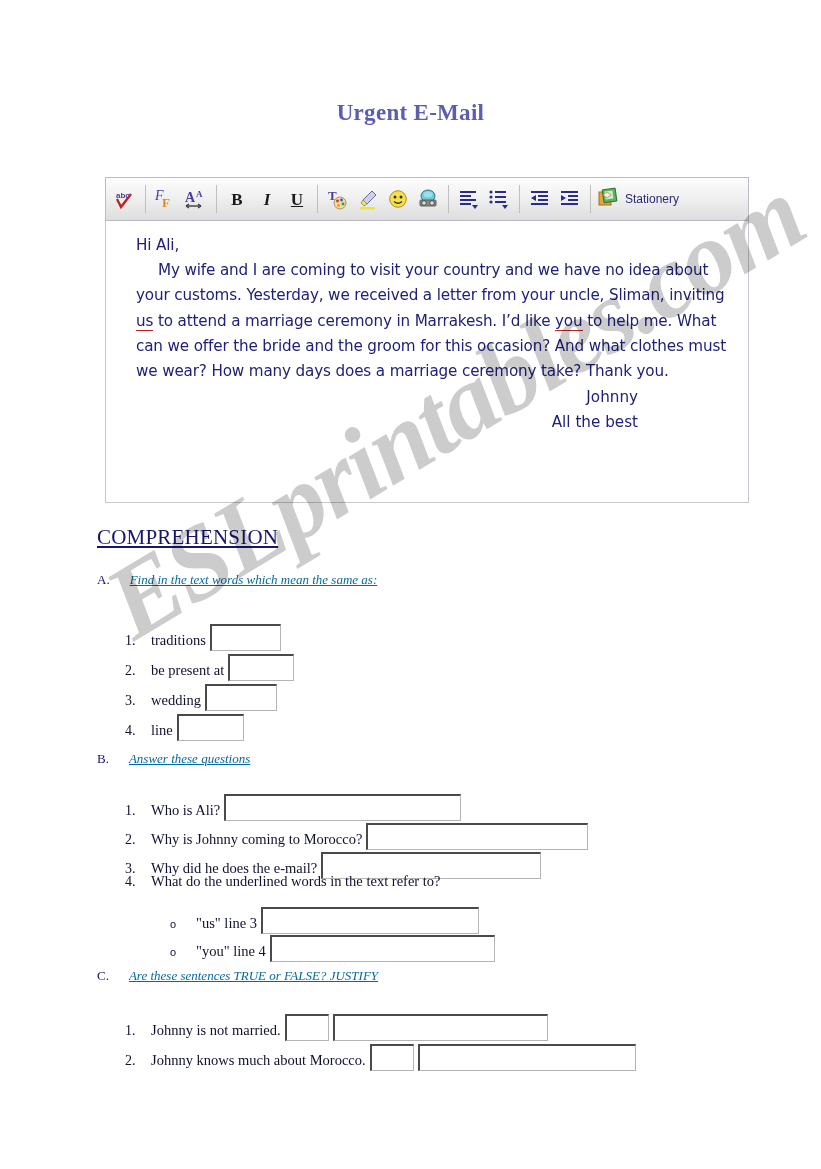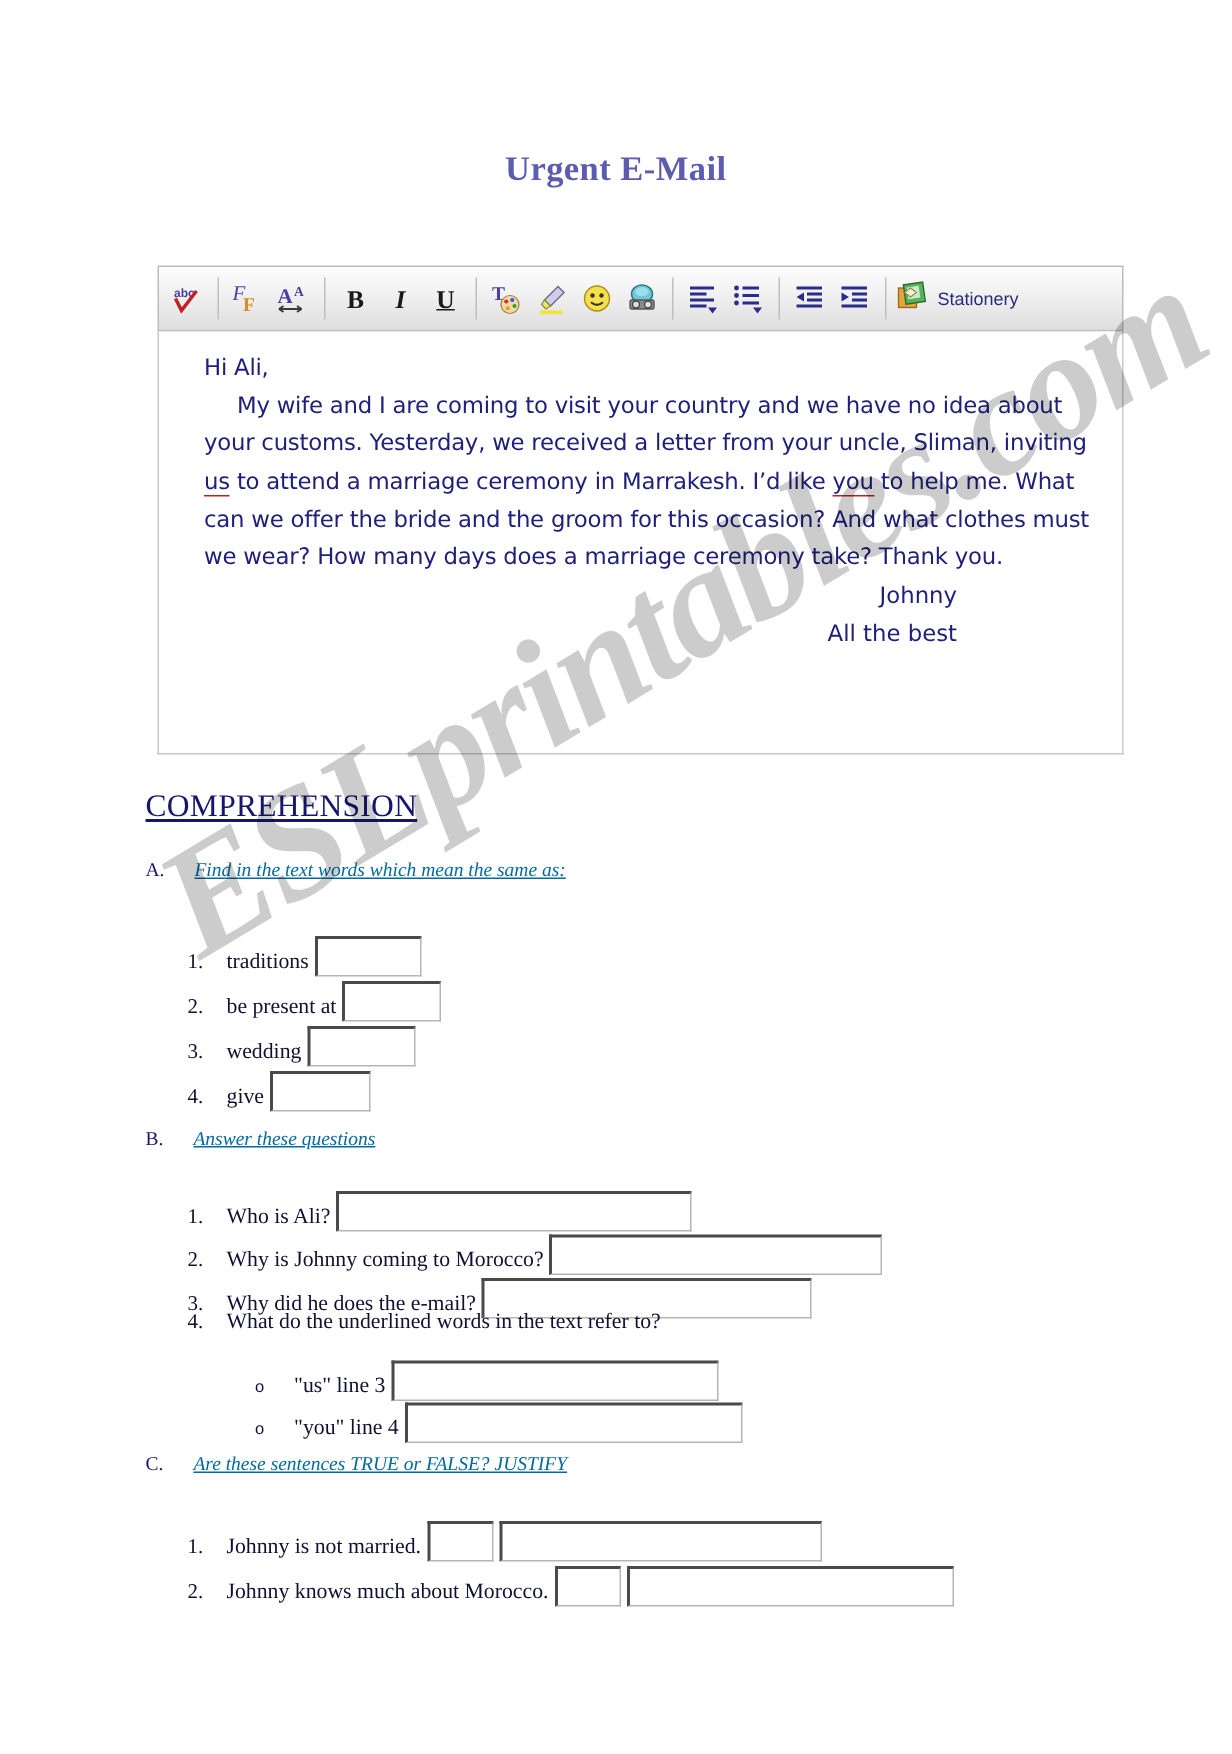--- a/index.html
+++ b/index.html
@@ -397,21 +397,21 @@
   </div>
 
   <div class="qrow" style="left:125px; top:158px;">
     <span class="qnum">3.</span>
     <span class="qtext">wedding</span>
     <span class="answer-box" style="width:72px;"></span>
   </div>
 
   <div class="qrow" style="left:125px; top:188px;">
     <span class="qnum">4.</span>
-    <span class="qtext">give</span>
+    <span class="qtext">line</span>
     <span class="answer-box" style="width:67px;"></span>
   </div>
 
   <div class="section-label" style="left:97px; top:231px;">
     <span class="sec-letter">B.</span><span class="sec-title">Answer these questions</span>
   </div>
 
   <div class="qrow" style="left:125px; top:268px;">
     <span class="qnum">1.</span>
     <span class="qtext">Who is Ali?</span>

